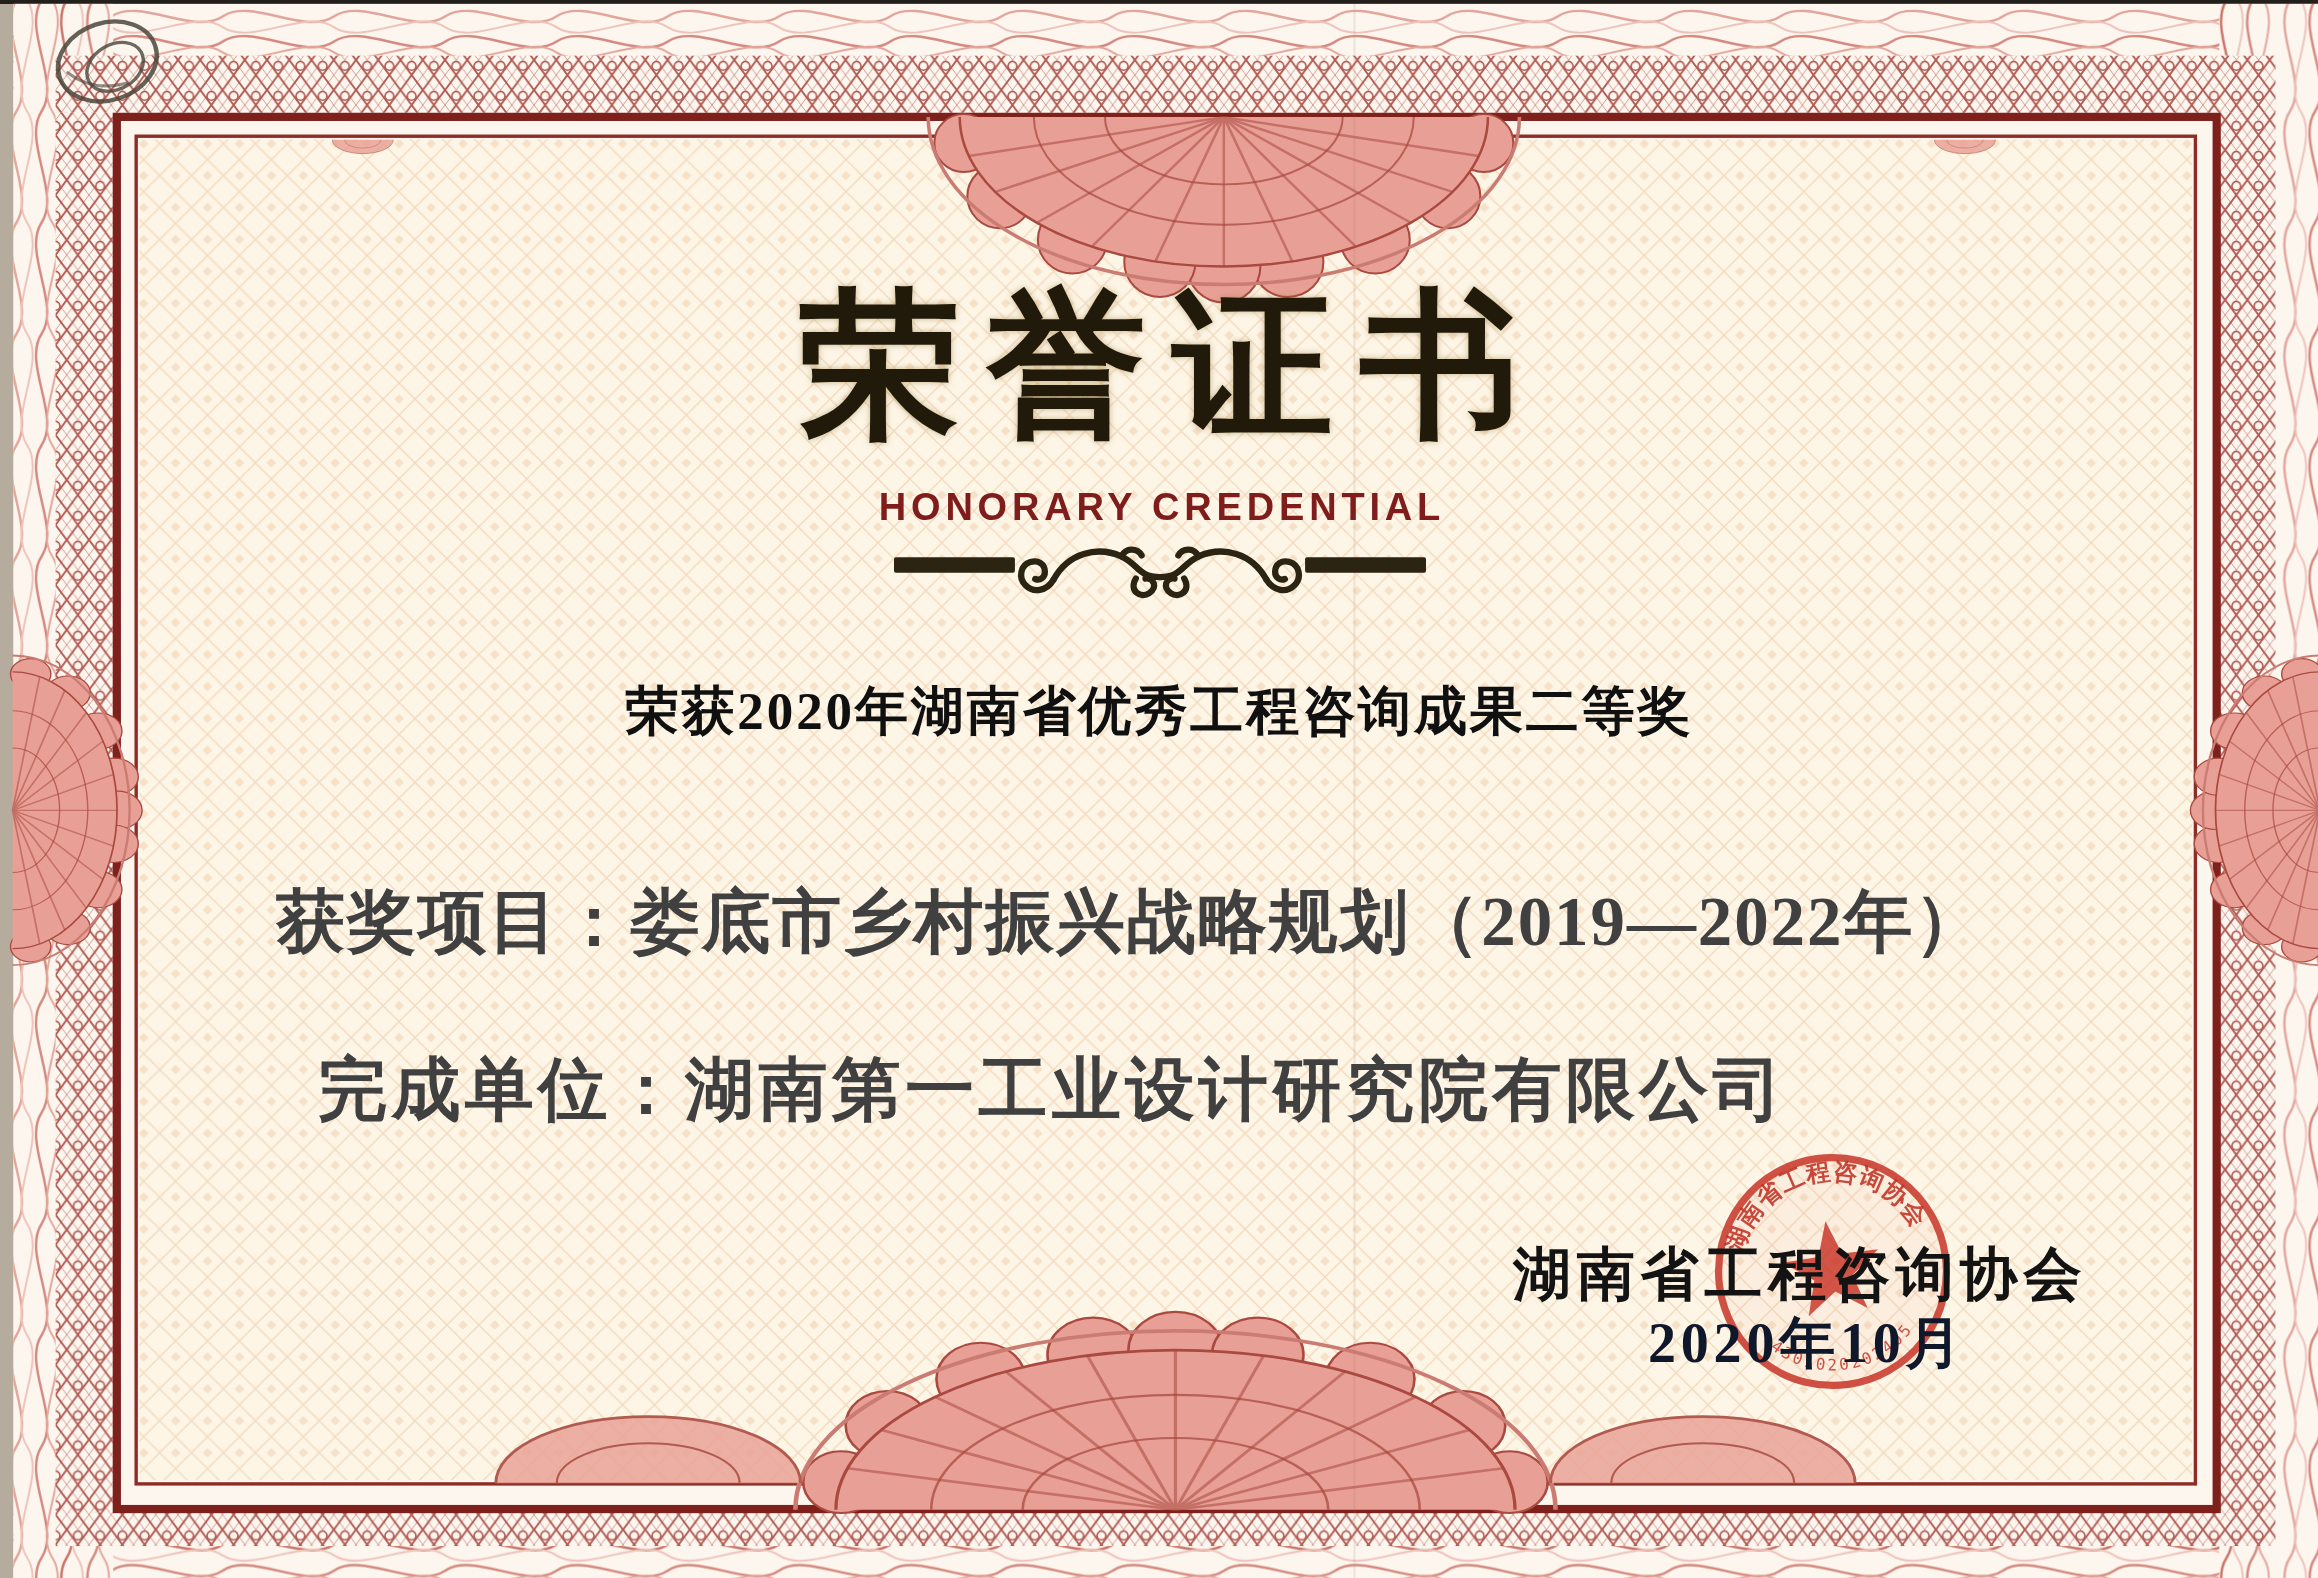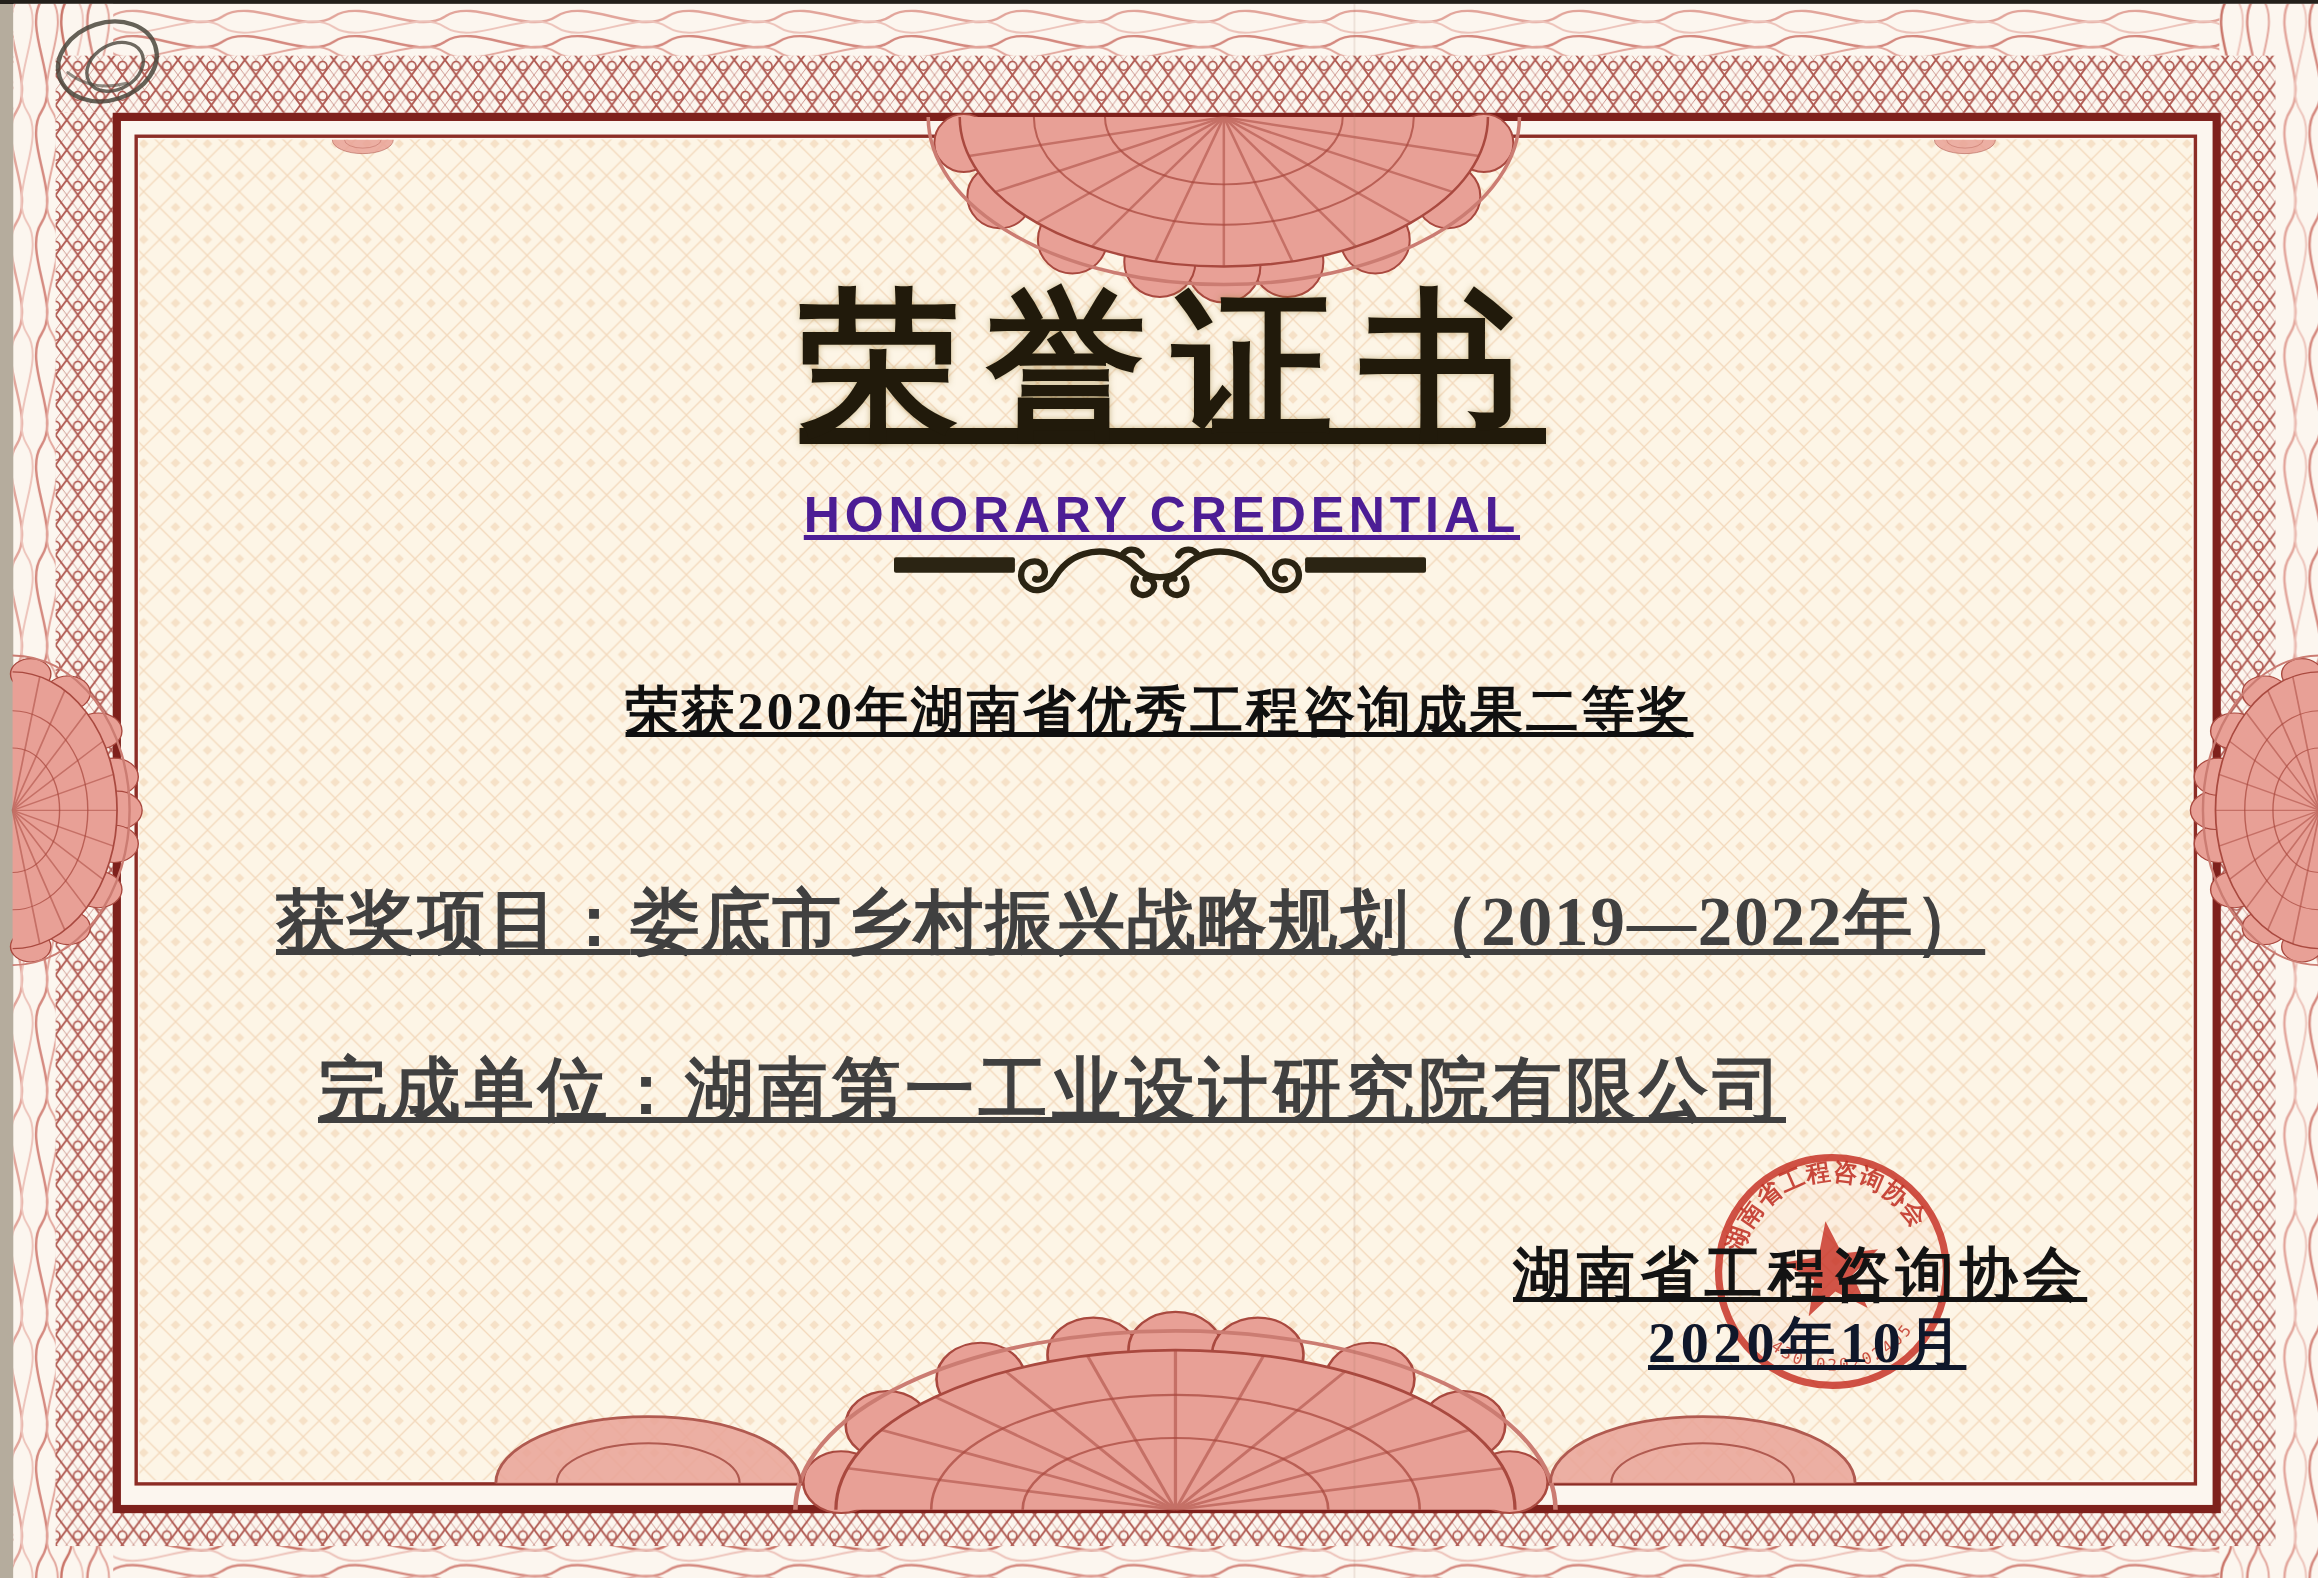--- a/index.html
+++ b/index.html
@@ -3,30 +3,30 @@
 <meta charset="utf-8">
 <style>
   html,body{margin:0;padding:0;}
   body{
     width:2319px;height:1579px;position:relative;overflow:hidden;
     background:#b5ac9d;
     font-family:"Liberation Serif","DejaVu Serif",serif;
   }
   .scan-top{position:absolute;top:0;left:0;width:2319px;height:4.4px;background:#23201b;}
   svg.border-art{position:absolute;left:0;top:0;}
-  .txt{position:absolute;white-space:nowrap;text-decoration:underline;}
+  .txt{position:absolute;white-space:nowrap;}
   .center-line{position:absolute;left:0;width:2319px;text-align:center;}
   .title-cn{
     top:278px;font-size:160px;font-weight:bold;letter-spacing:26.6px;text-indent:26.6px;
     color:#211a0b;line-height:1.1;
     text-shadow:0 0 6.8px rgba(150,118,40,0.5);
   }
   .title-en{
-    top:486px;font-size:50px;font-weight:bold;letter-spacing:4.8px;text-indent:4.8px;
-    color:#4c1d95;font-family:"Liberation Sans","DejaVu Sans",sans-serif;
+    top:486px;font-size:38px;font-weight:bold;letter-spacing:4.8px;text-indent:4.8px;
+    color:#7f1d1d;font-family:"Liberation Sans","DejaVu Sans",sans-serif;
   }
   .flourish-wrap{top:531px;height:68px;}
   .award-line{
     top:676px;font-size:53px;font-weight:bold;letter-spacing:2.9px;color:#101010;
   }
   .field-line{font-size:69px;font-weight:bold;color:#404040;left:276px;}
   .project-line{top:876px;letter-spacing:1.9px;}
   .unit-line{top:1044px;letter-spacing:4.4px;margin-left:42px;}
   .issuer-line{top:1236px;left:1513px;font-size:58px;font-weight:bold;letter-spacing:5.8px;color:#131313;}
   .date-line{top:1306px;left:1648px;font-size:56px;font-weight:bold;letter-spacing:4.8px;color:#0f172a;}

